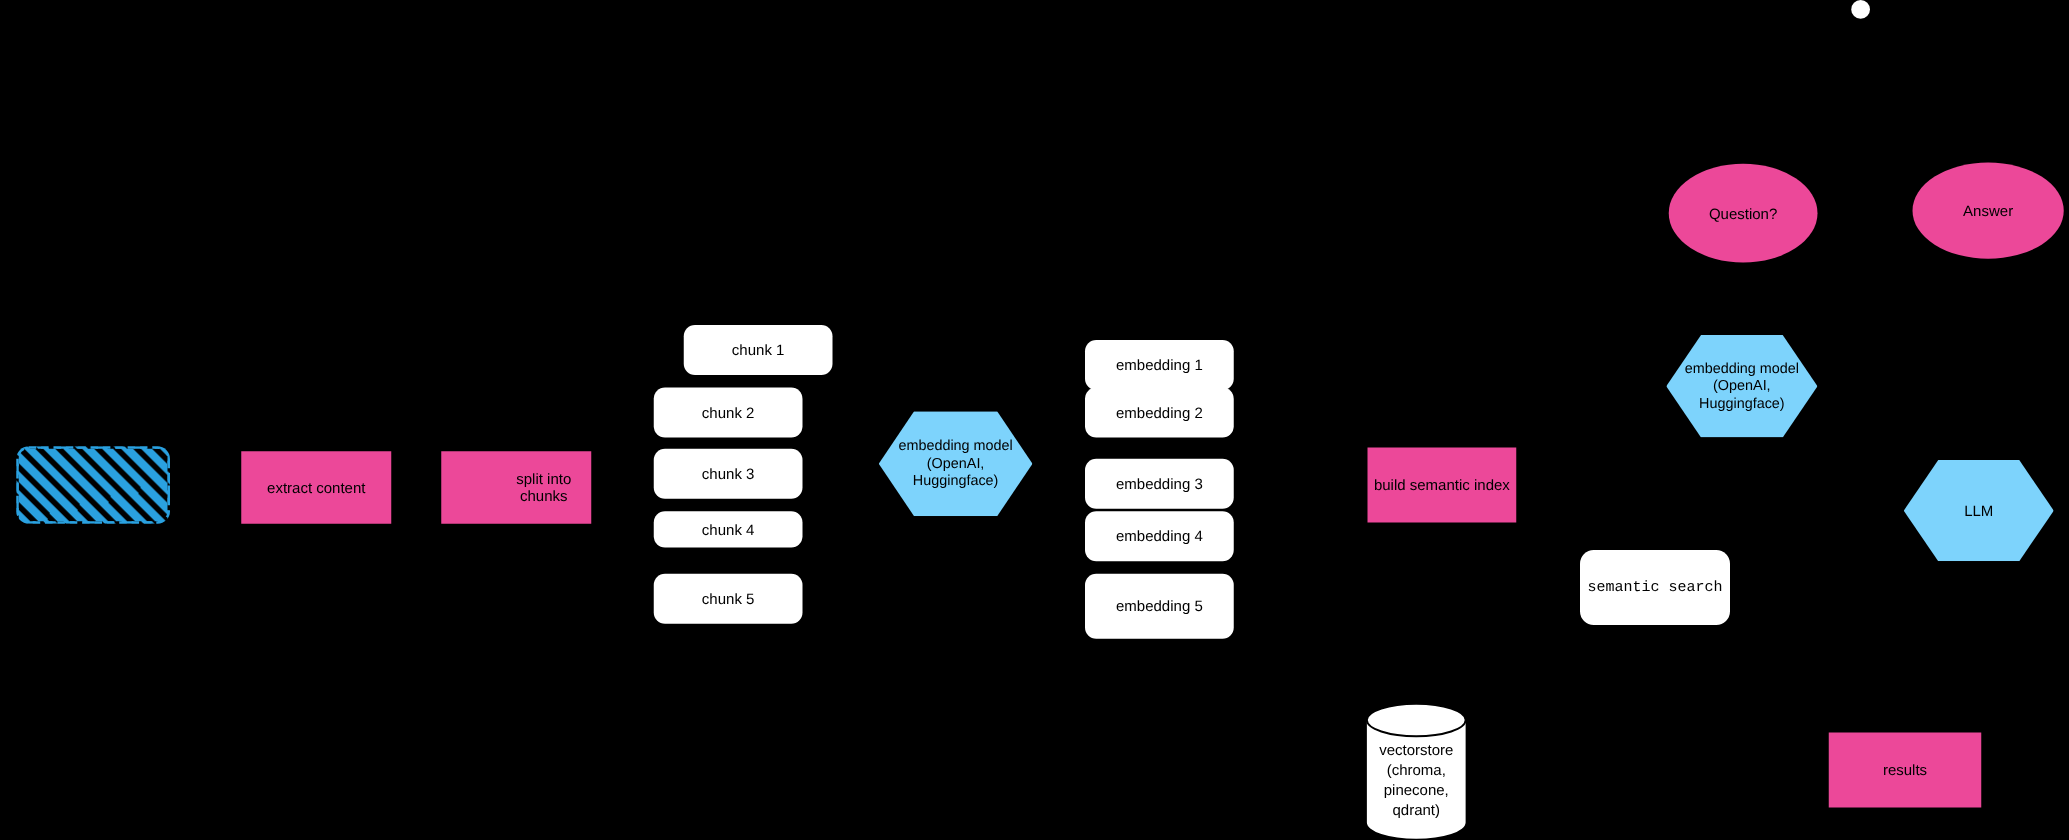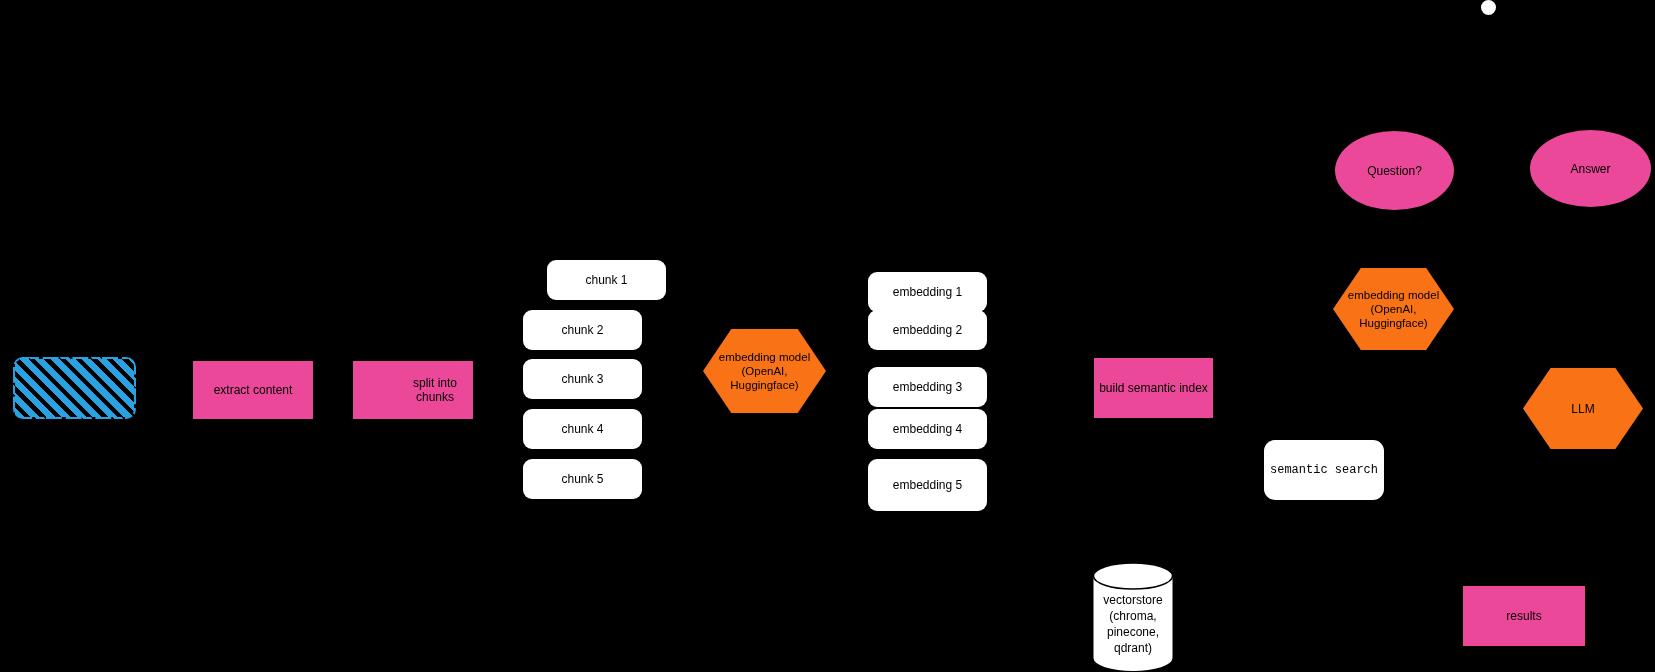--- a/index.html
+++ b/index.html
@@ -24,21 +24,21 @@
     text-align: center;
     font-size: 12px;
     line-height: 14px;
     color: #000000;
     white-space: pre-line;
     box-sizing: border-box;
   }
   .box   { background: #ec4899; }            
   .rbox  { background: #ffffff; border-radius: 9px; } 
   .hex   {
-    background: #f97316;
+    background: #7dd3fc;
     clip-path: polygon(0% 50%, 23% 0%, 77% 0%, 100% 50%, 77% 100%, 23% 100%);
   }
   .ellipse { background: #ec4899; border-radius: 50%; }
   .hatch {
     background-color: #000000;
     background-image: repeating-linear-gradient(
       45deg,
       #2aa1e0 0px, #2aa1e0 6.5px,
       transparent 6.5px, transparent 11px
     );
@@ -77,21 +77,21 @@
 
   <div class="node rbox" style="left:523px; top:260px; width:119px; height:40px;margin-left:24px;">
     <span>chunk 1</span>
   </div>
   <div class="node rbox" style="left:523px; top:310px; width:119px; height:40px;">
     <span>chunk 2</span>
   </div>
   <div class="node rbox" style="left:523px; top:359px; width:119px; height:40px;">
     <span>chunk 3</span>
   </div>
-  <div class="node rbox" style="left:523px; top:409px; width:119px; height:40px;">
+  <div class="node rbox" style="left:523px; top:409px; width:119px; height:29px;">
     <span>chunk 4</span>
   </div>
   <div class="node rbox" style="left:523px; top:459px; width:119px; height:40px;">
     <span>chunk 5</span>
   </div>
 
   <div class="node hex" style="left:703px; top:329px; width:123px; height:84px; font-size:11.5px;">
     <span>embedding model
 (OpenAI,
 Huggingface)</span>

